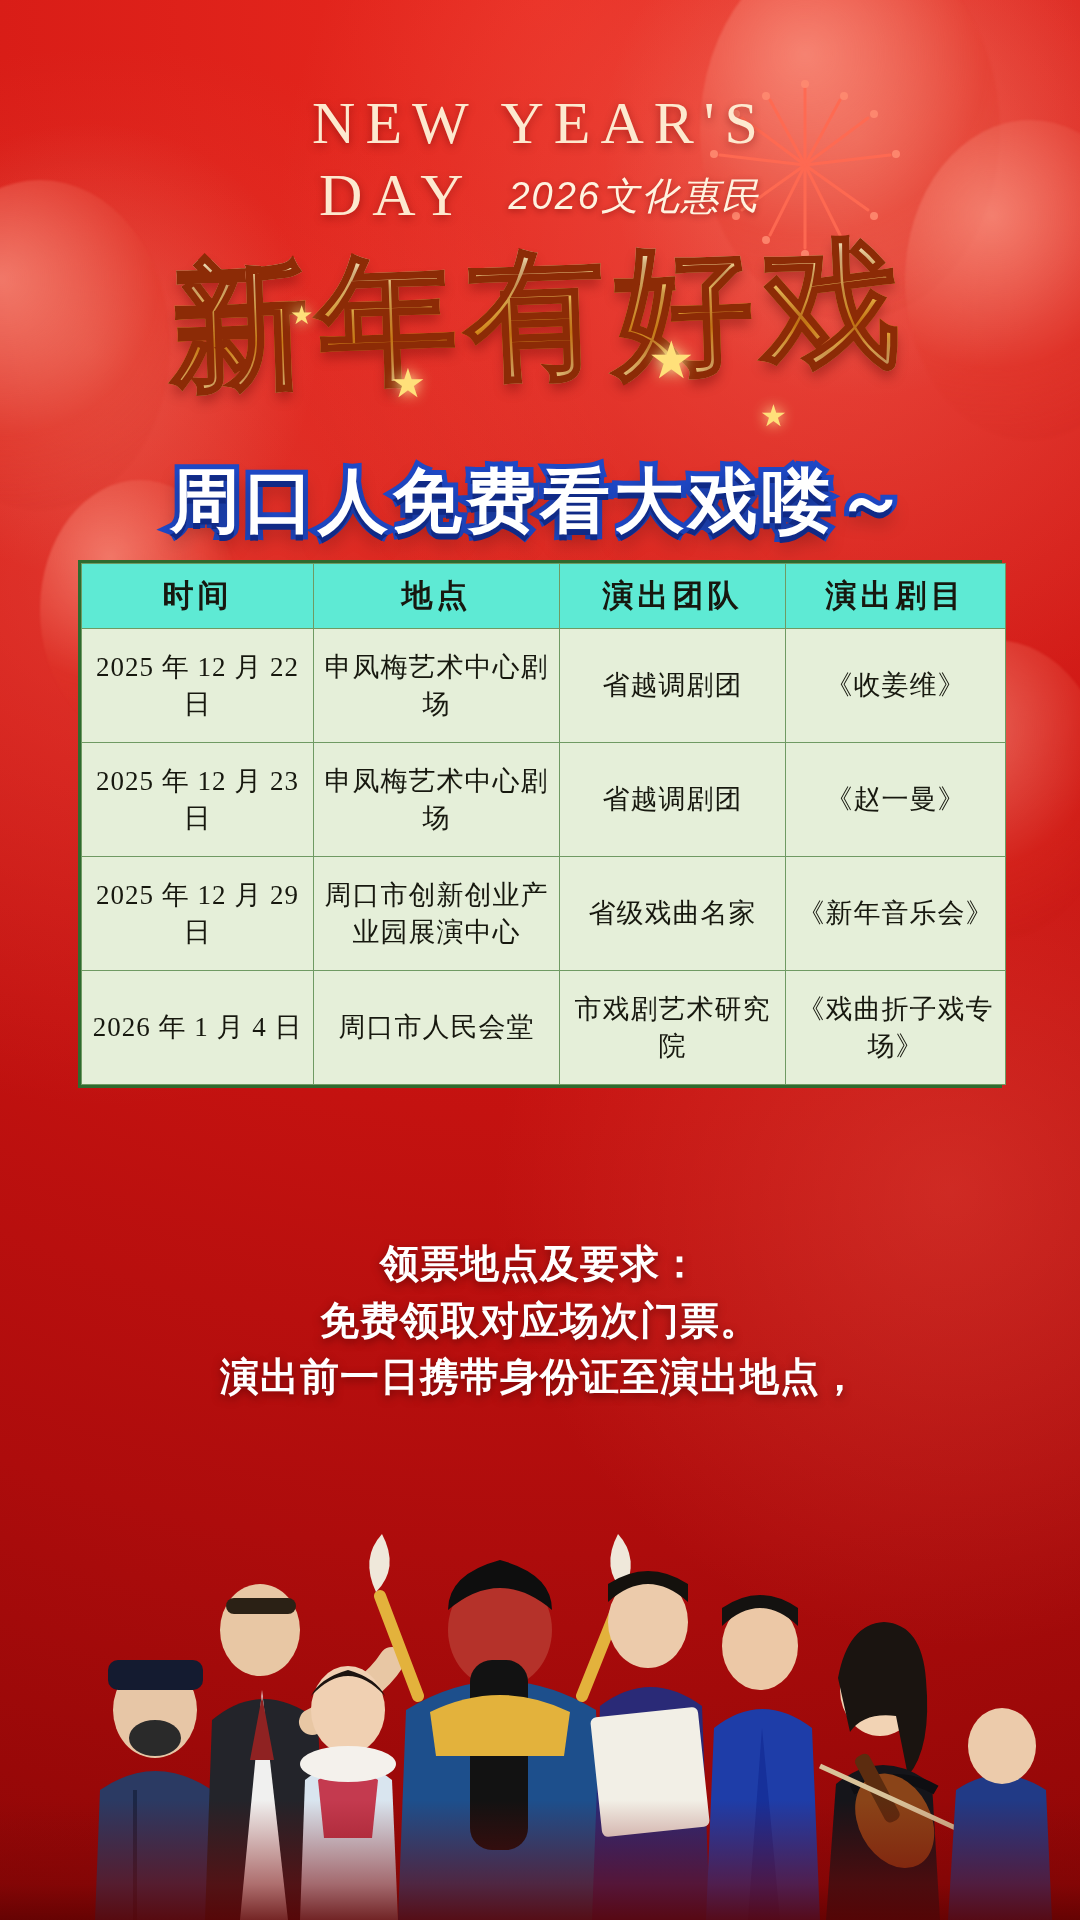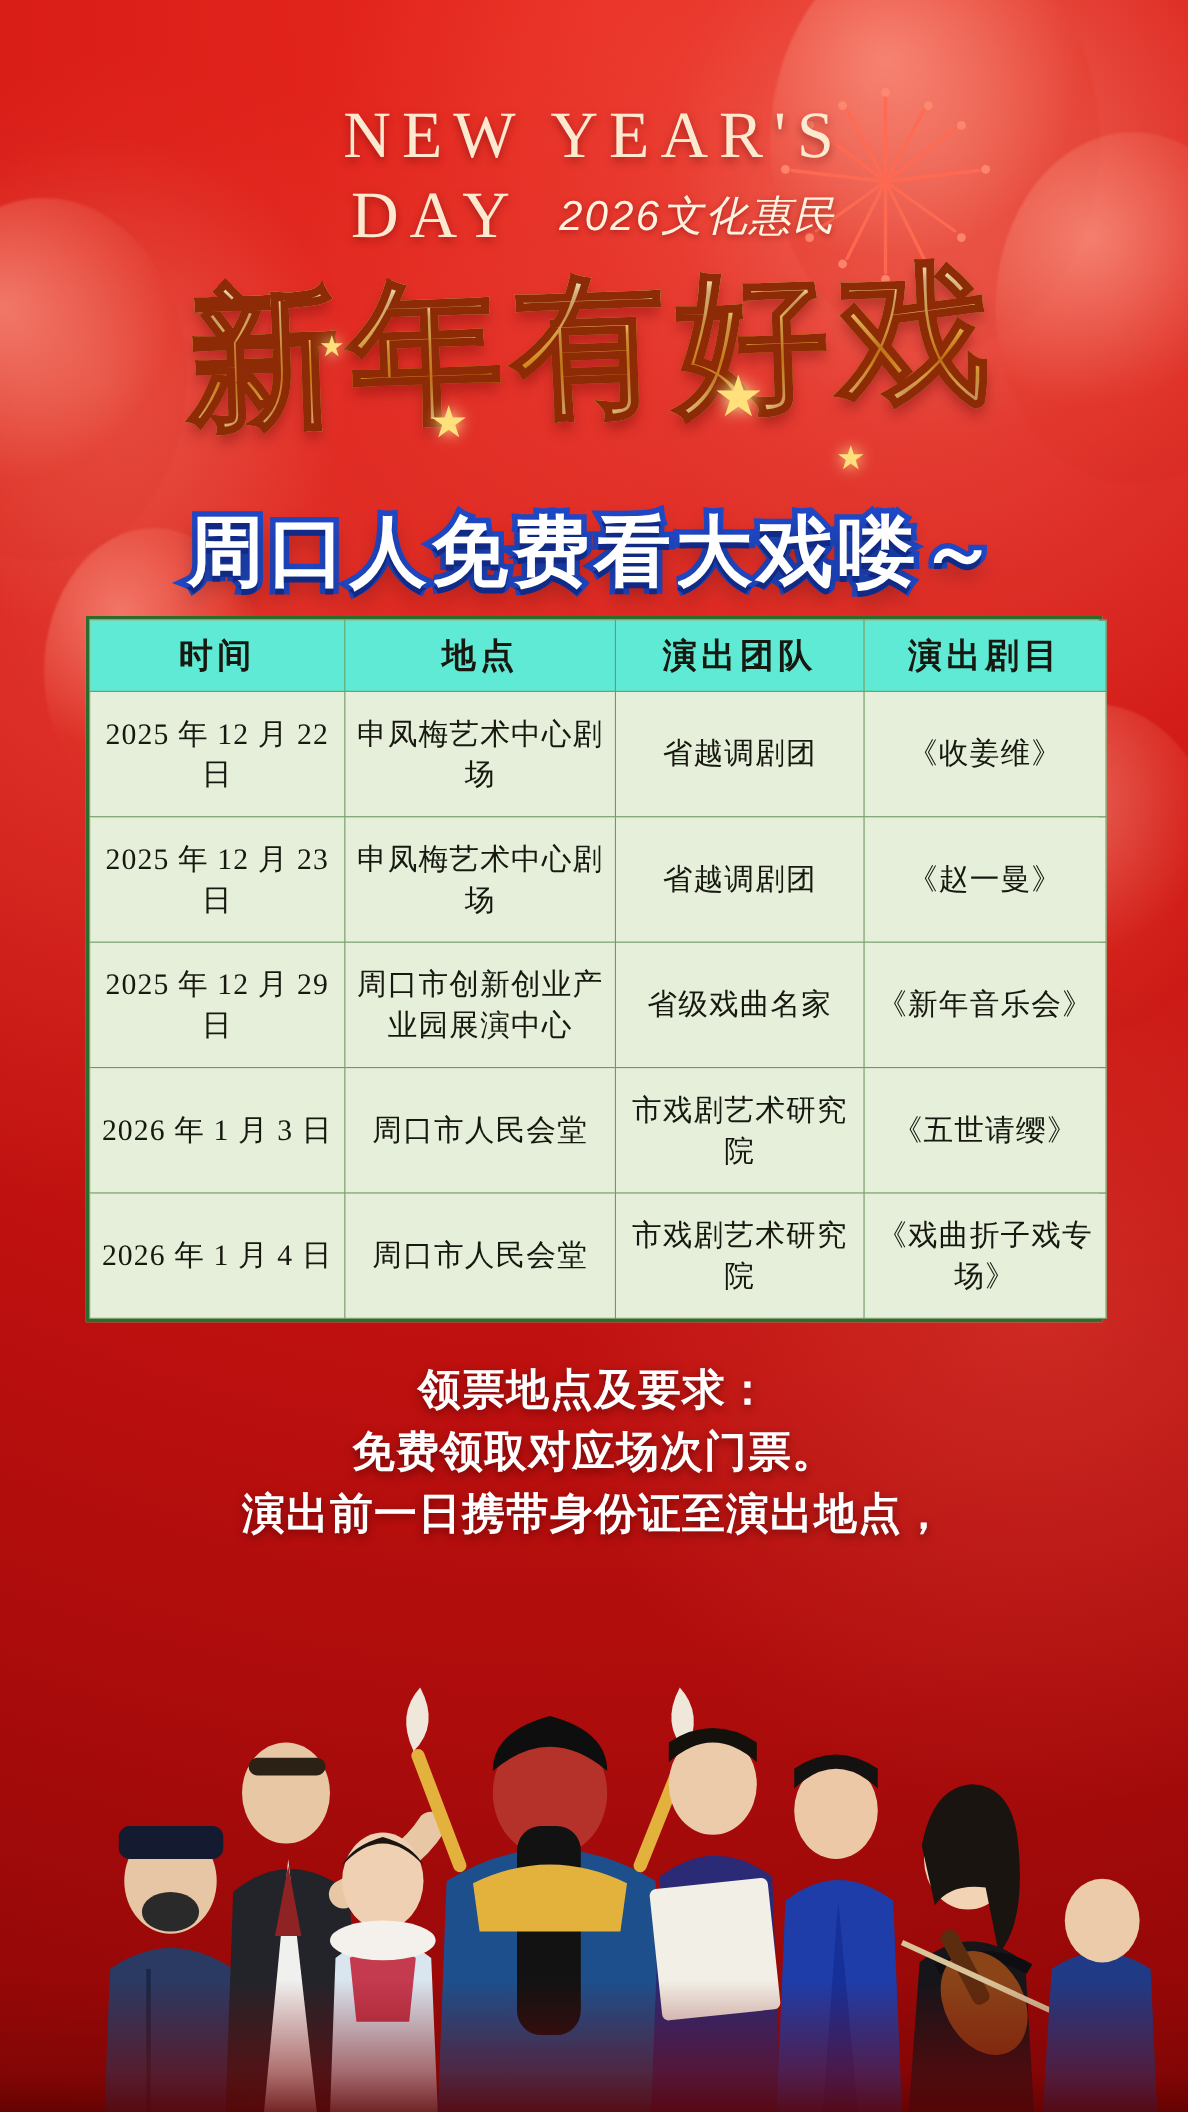--- a/index.html
+++ b/index.html
@@ -298,26 +298,20 @@
           <td>省越调剧团</td>
           <td>《赵一曼》</td>
         </tr>
         <tr>
           <td>2025 年 12 月 29 日</td>
           <td>周口市创新创业产业园展演中心</td>
           <td>省级戏曲名家</td>
           <td>《新年音乐会》</td>
         </tr>
         <tr>
-          <td>2026 年 1 月 3 日</td>
-          <td>周口市人民会堂</td>
-          <td>市戏剧艺术研究院</td>
-          <td>《五世请缨》</td>
-        </tr>
-        <tr>
           <td>2026 年 1 月 4 日</td>
           <td>周口市人民会堂</td>
           <td>市戏剧艺术研究院</td>
           <td>《戏曲折子戏专场》</td>
         </tr>
       </tbody>
     </table>
   </div>
 
   <div class="notice">

